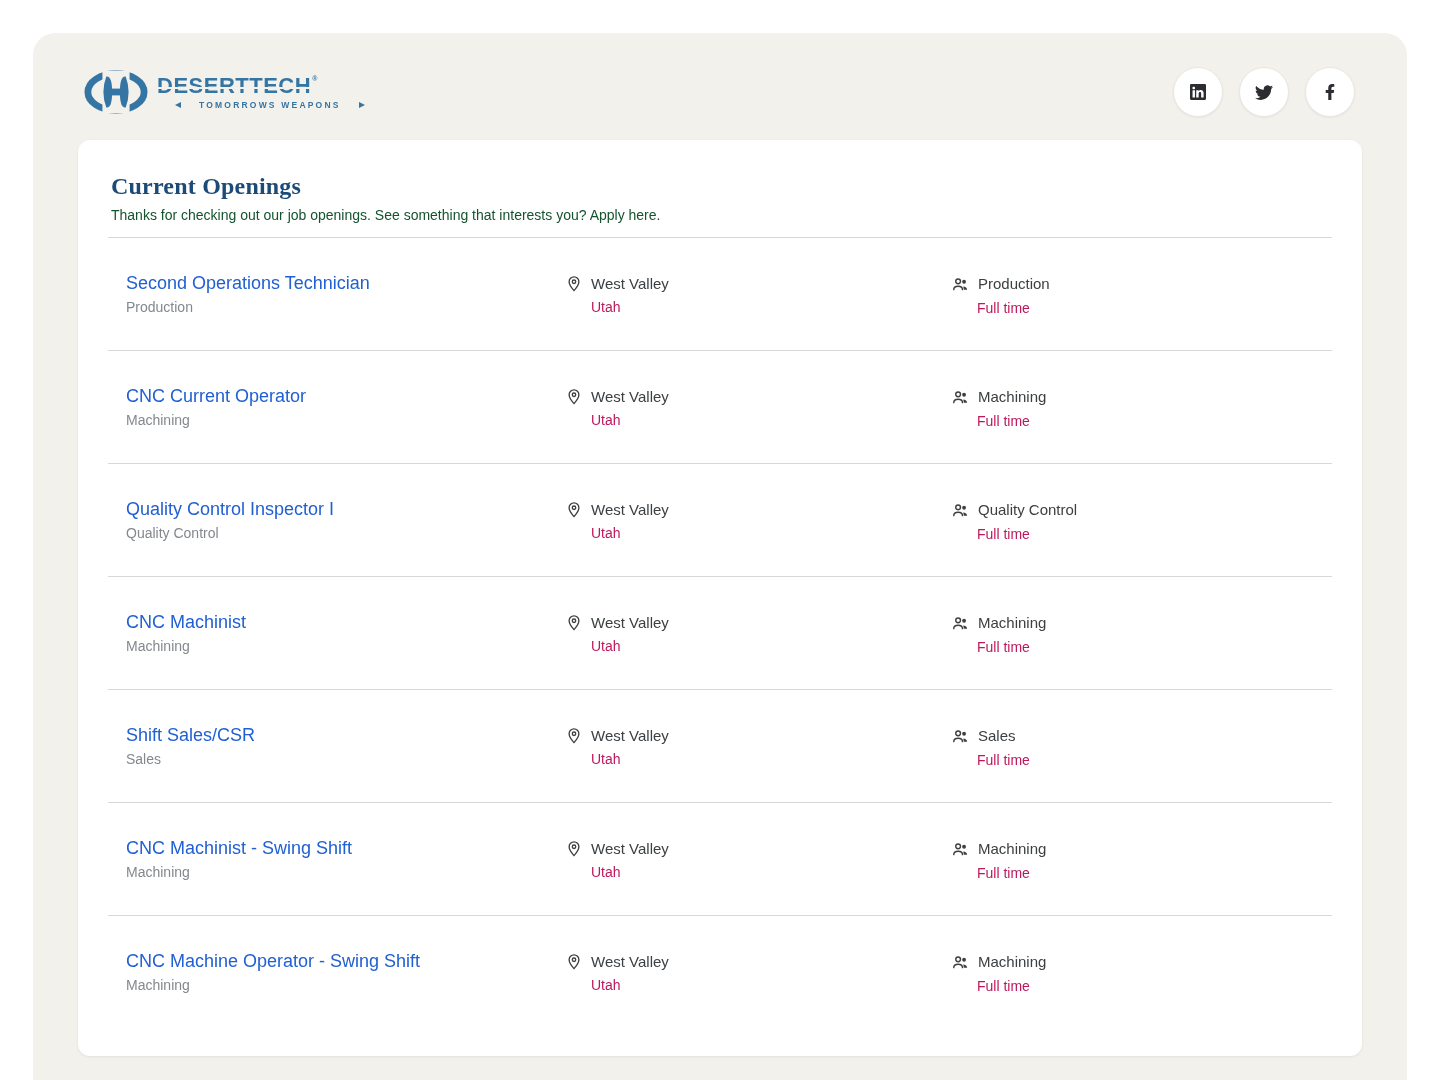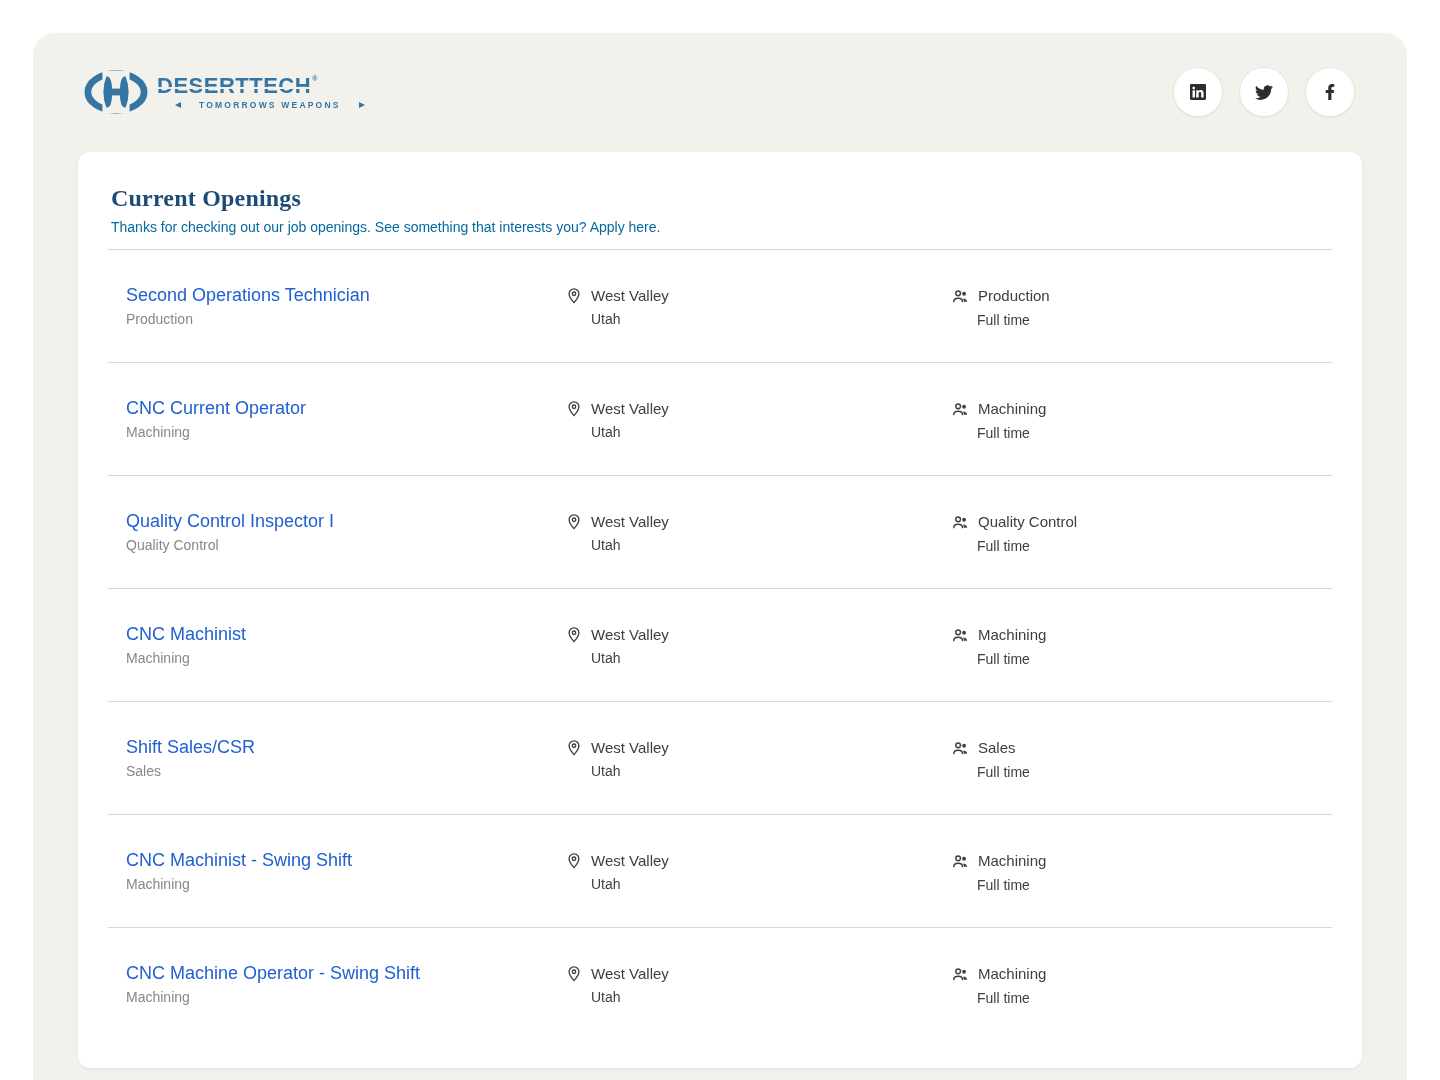--- a/index.html
+++ b/index.html
@@ -78,40 +78,40 @@
     box-shadow: 0 1px 2px rgba(0,0,0,0.06);
     display: flex;
     align-items: center;
     justify-content: center;
     cursor: pointer;
   }
   .social-btn svg { display: block; fill: #2b2d30; }
   
   .card {
     position: absolute;
-    left: 45px; top: 119px;
+    left: 45px; top: 107px;
     width: 1284px;
     min-height: 878px;
     background: #ffffff;
     border-radius: 12px;
     box-shadow: 0 1px 3px rgba(0,0,0,0.07);
     padding-bottom: 28px;
   }
   .card-head { padding: 33px 33px 14px; }
   .card-title {
     font-family: "Liberation Serif", "DejaVu Serif", serif;
     font-size: 24px;
     font-weight: 700;
     color: #1d4b78;
     letter-spacing: 0.2px;
   }
   .card-subtitle {
     margin-top: 7px;
     font-size: 14px;
-    color: #0369a1;
+    color: #14532d;
   }
   .job-list { margin: 0 30px; }
   .job-row {
     border-top: 1px solid #d8d8d8;
     padding: 37px 0 33px 18px;
     display: grid;
     grid-template-columns: 439px 386px 1fr;
     cursor: pointer;
   }
   .job-title {
@@ -134,21 +134,21 @@
     gap: 8px;
     font-size: 15px;
     color: #3c4043;
     line-height: 17px;
   }
   .cell-line1 svg { flex: none; stroke: #3c4043; }
   .cell-line2 {
     margin-top: 6px;
     padding-left: 26px;
     font-size: 14px;
-    color: #404040;
+    color: #be185d;
     line-height: 17px;
   }
 </style>
 </head>
 <body>
 
 <div class="canvas">
 
   <div class="top-header">
 

